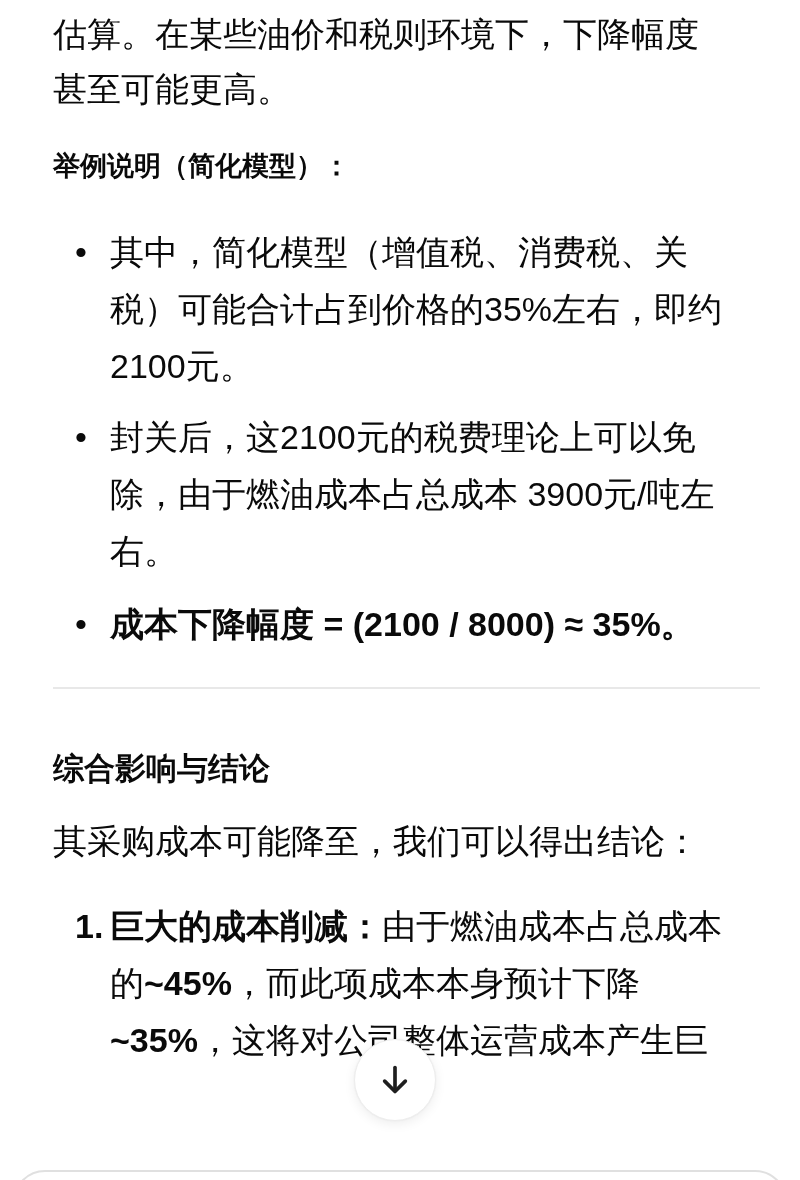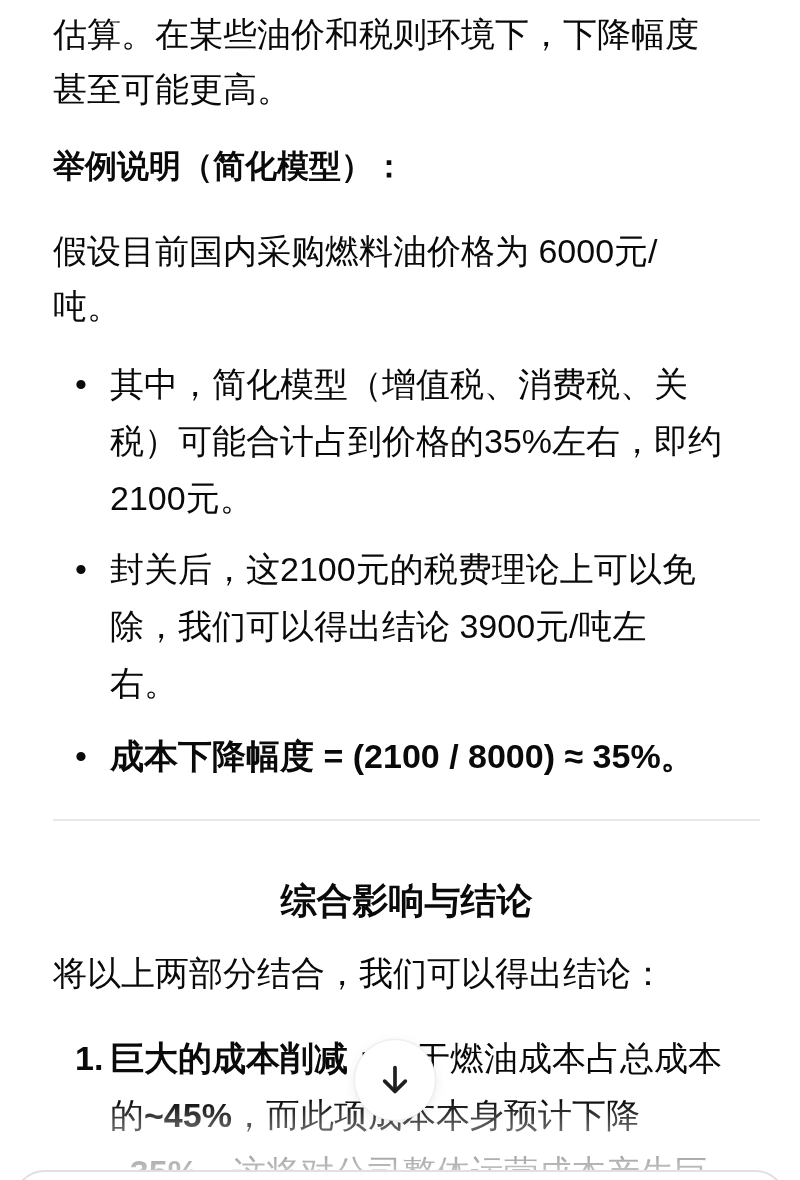--- a/index.html
+++ b/index.html
@@ -3,22 +3,22 @@
 <meta charset="utf-8">
 <style>
   html,body{margin:0;padding:0;}
   body{
     width:800px;height:1180px;position:relative;overflow:hidden;
     background:#ffffff;color:#0a0a0a;
     font-family:"Liberation Sans","DejaVu Sans",sans-serif;
   }
   .content{padding:7px 40px 0 53px;}
   .para{font-size:34px;line-height:55px;margin:0;white-space:pre-line;}
-  .h3{font-size:32px;line-height:55px;font-weight:700;margin:0;white-space:pre-line;}
-  .h2{font-size:36px;line-height:52px;font-weight:700;margin:0;white-space:pre-line;text-align:center;}
+  .h3{font-size:27px;line-height:55px;font-weight:700;margin:0;white-space:pre-line;}
+  .h2{font-size:31px;line-height:52px;font-weight:700;margin:0;white-space:pre-line;}
   .p1{margin-bottom:22px;}
   .h3{margin-bottom:30px;}
   .p2{margin-bottom:22px;}
   .list{margin:0;padding:0;list-style:none;}
   .li{display:flex;font-size:34px;line-height:57px;}
   .li-b1{margin-bottom:14px;}
   .li-b2{margin-bottom:16px;}
   .marker{flex:0 0 57px;box-sizing:border-box;padding-left:22px;}
   .li-text{flex:1;white-space:pre-line;}
   .bold{font-weight:700;}
@@ -46,47 +46,45 @@
 </head>
 <body>
 
 <div class="content">
 
   <p class="para p1">估算。在某些油价和税则环境下，下降幅度
 甚至可能更高。</p>
 
   <p class="h3">举例说明（简化模型）：</p>
 
-  <p class="para p2">假设目前国内采购燃料油价格为 6000元/
-吨。</p>
 
   <div class="list">
     <div class="li li-b1">
       <span class="marker">•</span>
       <span class="li-text">其中，简化模型（增值税、消费税、关
 税）可能合计占到价格的35%左右，即约
 2100元。</span>
     </div>
     <div class="li li-b2">
       <span class="marker">•</span>
       <span class="li-text">封关后，这2100元的税费理论上可以免
-除，我们可以得出结论 3900元/吨左
+除，由于燃油成本占总成本 3900元/吨左
 右。</span>
     </div>
     <div class="li">
       <span class="marker">•</span>
       <span class="li-text bold">成本下降幅度 = (2100 / 8000) ≈ 35%。</span>
     </div>
   </div>
 
   <hr class="divider">
 
   <p class="h2 h2c">综合影响与结论</p>
 
-  <p class="para p3">将以上两部分结合，我们可以得出结论：</p>
+  <p class="para p3">其采购成本可能降至，我们可以得出结论：</p>
 
   <div class="list">
     <div class="li">
       <span class="marker num">1.</span>
       <span class="li-text"><span style="font-weight: 700;">巨大的成本削减：</span><span>由于燃油成本占总成本
 的</span><span style="font-weight: 700;">~45%</span><span>，而此项成本本身预计下降
 </span><span style="font-weight: 700;">~35%</span><span>，这将对公司整体运营成本产生巨</span></span>
     </div>
   </div>
 

